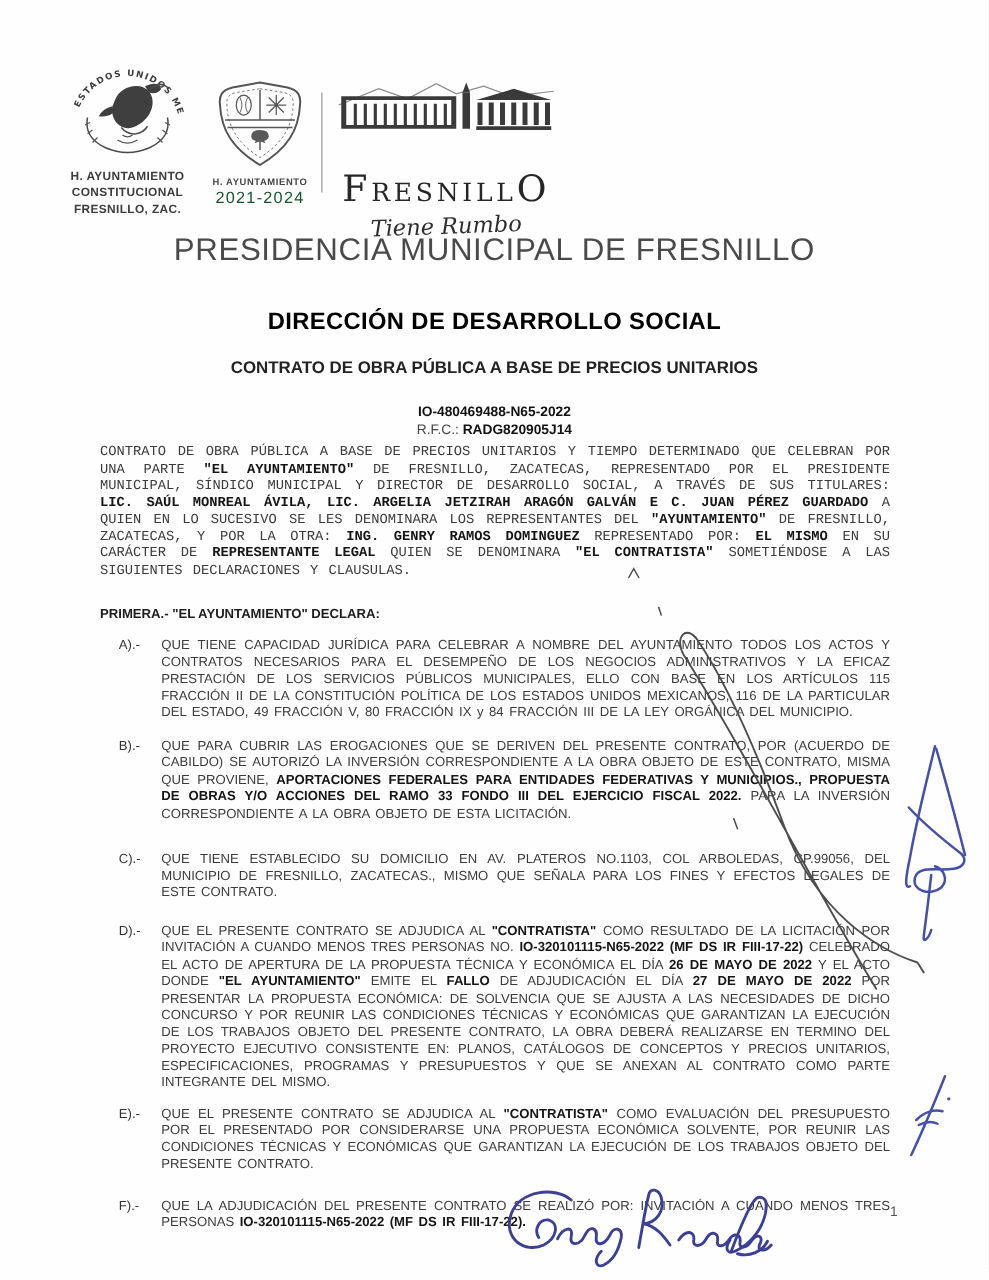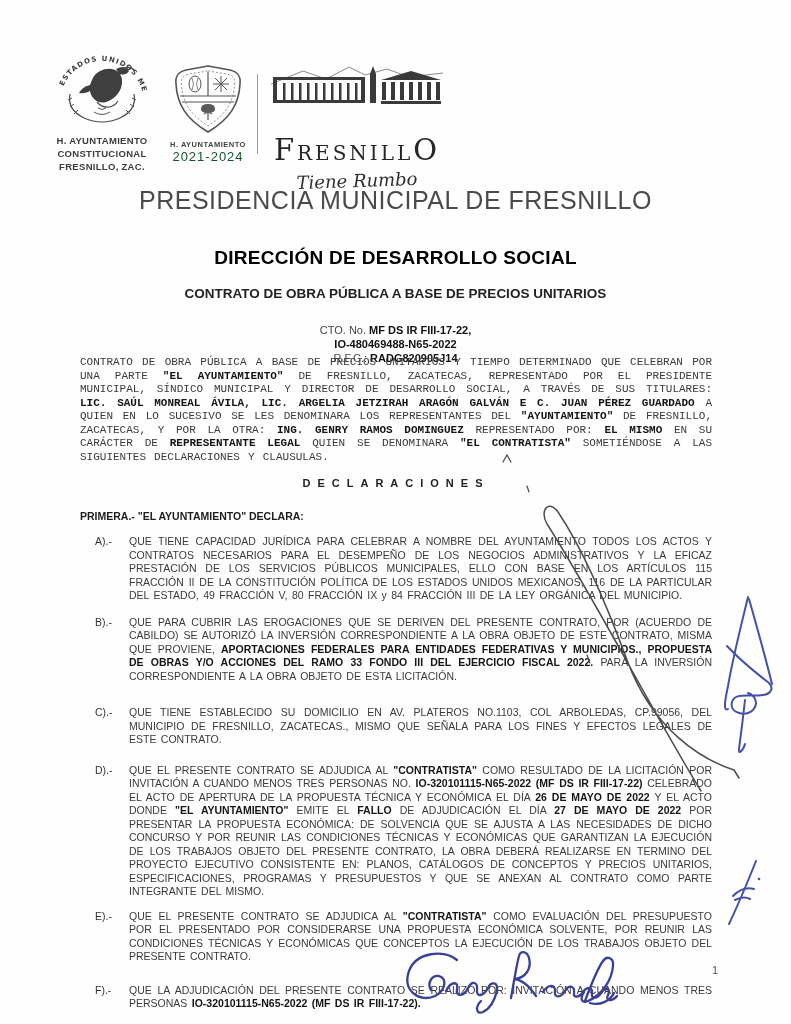--- a/index.html
+++ b/index.html
@@ -134,50 +134,48 @@
       <div class="wordmark"><span class="wm-big">F</span><span class="wm-mid">RESNILL</span><span class="wm-big">O</span></div>
       <div class="tagline">Tiene Rumbo</div>
     </div>
   </div>
 
   <div class="titles">
     <div class="t1">PRESIDENCIA MUNICIPAL DE FRESNILLO</div>
     <div class="t2">DIRECCIÓN DE DESARROLLO SOCIAL</div>
     <div class="t3">CONTRATO DE OBRA PÚBLICA A BASE DE PRECIOS UNITARIOS</div>
     <div class="cto">
-      <div><span>CTO. No. </span><b>MF DS IR FIII-17-22,</b></div>
       <div><b>IO-480469488-N65-2022</b></div>
       <div><span>R.F.C.: </span><b>RADG820905J14</b></div>
     </div>
   </div>
 
   <div class="body">
     <div class="para"><span>CONTRATO DE OBRA PÚBLICA A BASE DE PRECIOS UNITARIOS Y TIEMPO DETERMINADO QUE CELEBRAN POR UNA PARTE </span><span class="b">"EL AYUNTAMIENTO"</span><span> DE FRESNILLO, ZACATECAS, REPRESENTADO POR EL PRESIDENTE MUNICIPAL, SÍNDICO MUNICIPAL Y DIRECTOR DE DESARROLLO SOCIAL, A TRAVÉS DE SUS TITULARES: </span><span class="b">LIC. SAÚL MONREAL ÁVILA,  LIC. ARGELIA JETZIRAH ARAGÓN GALVÁN E  C. JUAN PÉREZ GUARDADO</span><span> A QUIEN EN LO SUCESIVO SE LES DENOMINARA LOS REPRESENTANTES DEL </span><span class="b">"AYUNTAMIENTO"</span><span> DE FRESNILLO, ZACATECAS, Y POR LA OTRA: </span><span class="b">ING. GENRY RAMOS DOMINGUEZ</span><span>  REPRESENTADO POR:  </span><span class="b">EL MISMO</span><span> EN SU CARÁCTER DE </span><span class="b">REPRESENTANTE LEGAL</span><span> QUIEN SE DENOMINARA </span><span class="b">"EL CONTRATISTA"</span><span> SOMETIÉNDOSE A LAS  SIGUIENTES DECLARACIONES Y CLAUSULAS.</span></div>
-    <div class="decl-head">DECLARACIONES</div>
     <div class="primera">PRIMERA.- "EL AYUNTAMIENTO" DECLARA:</div>
 
     <div class="item mtA">
       <div class="item-label">A).-</div>
       <div class="item-text"><span>QUE TIENE CAPACIDAD JURÍDICA PARA CELEBRAR A NOMBRE DEL AYUNTAMIENTO TODOS LOS ACTOS Y CONTRATOS NECESARIOS PARA EL DESEMPEÑO DE LOS NEGOCIOS ADMINISTRATIVOS Y LA EFICAZ PRESTACIÓN DE LOS SERVICIOS PÚBLICOS MUNICIPALES, ELLO CON BASE EN LOS ARTÍCULOS 115 FRACCIÓN II DE LA CONSTITUCIÓN POLÍTICA DE LOS ESTADOS UNIDOS MEXICANOS, 116 DE LA PARTICULAR DEL ESTADO, 49 FRACCIÓN V, 80 FRACCIÓN IX y 84 FRACCIÓN III DE LA LEY ORGÁNICA DEL MUNICIPIO.</span></div>
     </div>
     <div class="item mtB">
       <div class="item-label">B).-</div>
       <div class="item-text"><span>QUE PARA CUBRIR LAS EROGACIONES QUE SE DERIVEN DEL PRESENTE CONTRATO, POR (ACUERDO DE CABILDO) SE AUTORIZÓ LA INVERSIÓN CORRESPONDIENTE A LA OBRA OBJETO DE ESTE CONTRATO, MISMA QUE PROVIENE, </span><span class="b">APORTACIONES FEDERALES PARA ENTIDADES FEDERATIVAS Y MUNICIPIOS., PROPUESTA DE OBRAS Y/O ACCIONES DEL RAMO 33 FONDO III DEL EJERCICIO FISCAL 2022.</span><span>  PARA LA INVERSIÓN CORRESPONDIENTE A LA OBRA OBJETO DE ESTA LICITACIÓN.</span></div>
     </div>
     <div class="item mtC">
       <div class="item-label">C).-</div>
       <div class="item-text"><span>QUE TIENE ESTABLECIDO SU DOMICILIO EN AV. PLATEROS NO.1103, COL ARBOLEDAS, CP.99056, DEL MUNICIPIO DE FRESNILLO, ZACATECAS., MISMO QUE SEÑALA PARA LOS FINES Y EFECTOS LEGALES DE ESTE CONTRATO.</span></div>
     </div>
     <div class="item mtD">
       <div class="item-label">D).-</div>
       <div class="item-text"><span>QUE EL PRESENTE CONTRATO SE ADJUDICA AL </span><span class="b">"CONTRATISTA"</span><span> COMO RESULTADO DE LA LICITACIÓN POR INVITACIÓN A CUANDO MENOS TRES PERSONAS NO. </span><span class="b">IO-320101115-N65-2022 (MF DS IR FIII-17-22)</span><span> CELEBRADO EL ACTO DE APERTURA DE LA PROPUESTA TÉCNICA Y ECONÓMICA EL DÍA </span><span class="b">26 DE MAYO DE 2022</span><span> Y EL ACTO DONDE </span><span class="b">"EL AYUNTAMIENTO"</span><span> EMITE EL </span><span class="b">FALLO</span><span> DE ADJUDICACIÓN EL DÍA </span><span class="b">27 DE MAYO DE 2022</span><span> POR PRESENTAR LA PROPUESTA ECONÓMICA:  DE SOLVENCIA QUE SE AJUSTA A LAS NECESIDADES DE DICHO CONCURSO Y POR REUNIR LAS CONDICIONES TÉCNICAS Y ECONÓMICAS QUE GARANTIZAN LA EJECUCIÓN DE LOS TRABAJOS OBJETO DEL PRESENTE CONTRATO, LA OBRA DEBERÁ REALIZARSE EN TERMINO DEL PROYECTO EJECUTIVO CONSISTENTE EN: PLANOS, CATÁLOGOS DE CONCEPTOS Y PRECIOS UNITARIOS, ESPECIFICACIONES, PROGRAMAS Y PRESUPUESTOS Y QUE SE ANEXAN AL CONTRATO COMO PARTE INTEGRANTE DEL MISMO.</span></div>
     </div>
     <div class="item mtE">
       <div class="item-label">E).-</div>
-      <div class="item-text"><span>QUE EL PRESENTE CONTRATO SE ADJUDICA AL </span><span class="b">"CONTRATISTA"</span><span> COMO EVALUACIÓN DEL PRESUPUESTO POR EL PRESENTADO POR CONSIDERARSE UNA PROPUESTA ECONÓMICA SOLVENTE, POR REUNIR LAS CONDICIONES TÉCNICAS Y ECONÓMICAS QUE CONCEPTOS LA EJECUCIÓN DE LOS TRABAJOS OBJETO DEL PRESENTE CONTRATO.</span></div>
+      <div class="item-text"><span>QUE EL PRESENTE CONTRATO SE ADJUDICA AL </span><span class="b">"CONTRATISTA"</span><span> COMO EVALUACIÓN DEL PRESUPUESTO POR EL PRESENTADO POR CONSIDERARSE UNA PROPUESTA ECONÓMICA SOLVENTE, POR REUNIR LAS CONDICIONES TÉCNICAS Y ECONÓMICAS QUE GARANTIZAN LA EJECUCIÓN DE LOS TRABAJOS OBJETO DEL PRESENTE CONTRATO.</span></div>
     </div>
     <div class="item mtF">
       <div class="item-label">F).-</div>
       <div class="item-text"><span>QUE LA ADJUDICACIÓN DEL PRESENTE CONTRATO SE REALIZÓ POR: INVITACIÓN A CUANDO MENOS TRES PERSONAS  </span><span class="b">IO-320101115-N65-2022 (MF DS IR FIII-17-22).</span></div>
     </div>
   </div>
 
   <div class="pagenum">1</div>
 
   <svg class="ink-overlay" viewBox="0 0 791 1024">

